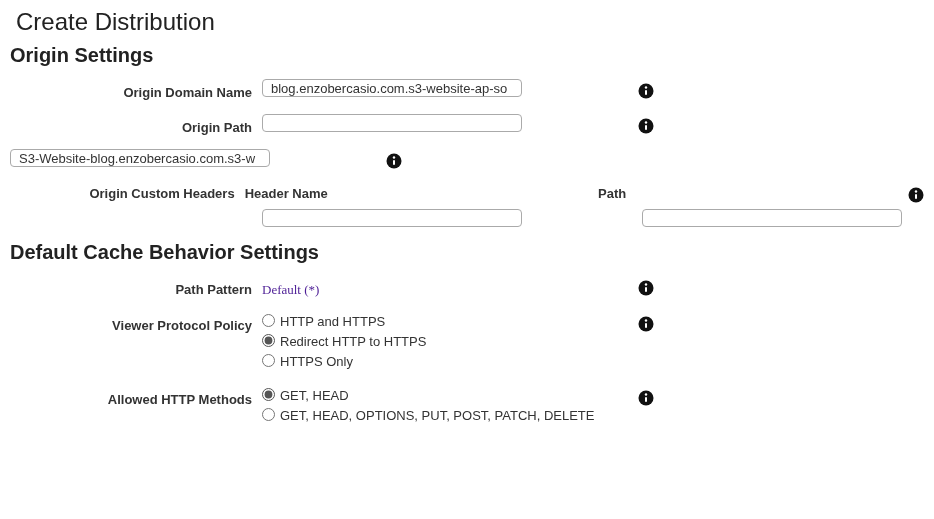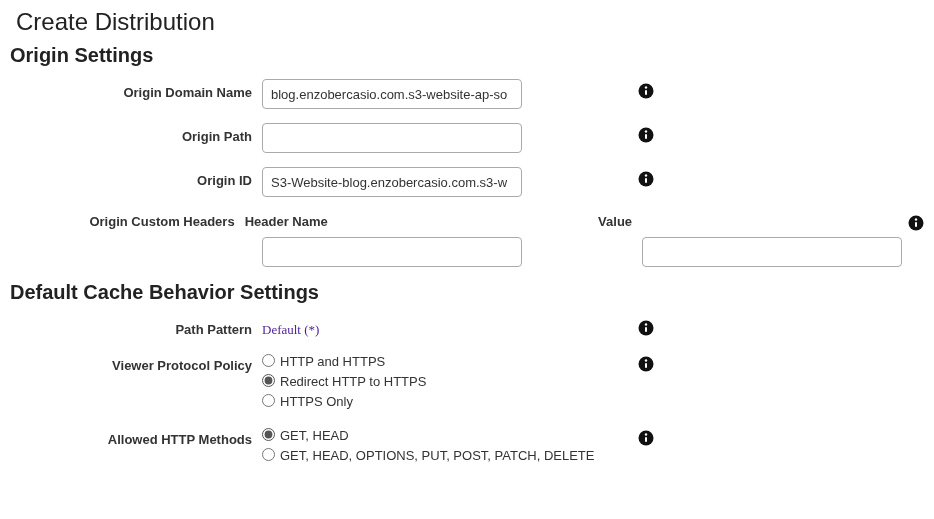--- a/index.html
+++ b/index.html
@@ -46,21 +46,21 @@
   width: 280px;
   margin-left: 10px;
 }
 .info-col {
   flex: 0 0 auto;
   padding-top: 4px;
   margin-left: 6px;
 }
 input[type="text"] {
   width: 260px;
-  height: 30px;
+  height: 18px;
   padding: 4px 8px;
   font-size: 13px;
   border: 1px solid #aaa;
   border-radius: 4px;
   color: #333;
 }
 .wide { width: 305px; }
 .sub-header-row {
   display: flex;
   align-items: center;
@@ -123,38 +123,37 @@
     <input type="text" value="" style="">
   </div>
   <div class="info-col"><span class="info-icon"><svg viewBox="0 0 16 16" width="16" height="16">
           <circle cx="8" cy="8" r="7.5" fill="#111"></circle>
           <rect x="7" y="7" width="2" height="5" rx="1" fill="#fff"></rect>
           <circle cx="8" cy="4.5" r="1.2" fill="#fff"></circle>
         </svg></span></div>
 </div>
 
 <div class="row">
-  <div class="label-col">Origin ID</div>
   <div class="field-col">
     <input type="text" value="S3-Website-blog.enzobercasio.com.s3-w" style="">
   </div>
   <div class="info-col"><span class="info-icon"><svg viewBox="0 0 16 16" width="16" height="16">
           <circle cx="8" cy="8" r="7.5" fill="#111"></circle>
           <rect x="7" y="7" width="2" height="5" rx="1" fill="#fff"></rect>
           <circle cx="8" cy="4.5" r="1.2" fill="#fff"></circle>
         </svg></span></div>
 </div>
 
 <div class="sub-header-row">
   <div class="label-col">Origin Custom Headers</div>
   <div class="field-col">
     <span class="sub-label">Header Name</span>
   </div>
   <div class="value-col">
-    <span class="sub-label">Value</span>
+    <span class="sub-label">Path</span>
   </div>
   <div class="info-col" style="margin-left:50px;"><span class="info-icon"><svg viewBox="0 0 16 16" width="16" height="16">
           <circle cx="8" cy="8" r="7.5" fill="#111"></circle>
           <rect x="7" y="7" width="2" height="5" rx="1" fill="#fff"></rect>
           <circle cx="8" cy="4.5" r="1.2" fill="#fff"></circle>
         </svg></span></div>
 </div>
 
 <div class="row">
   <div class="label-col"></div>

